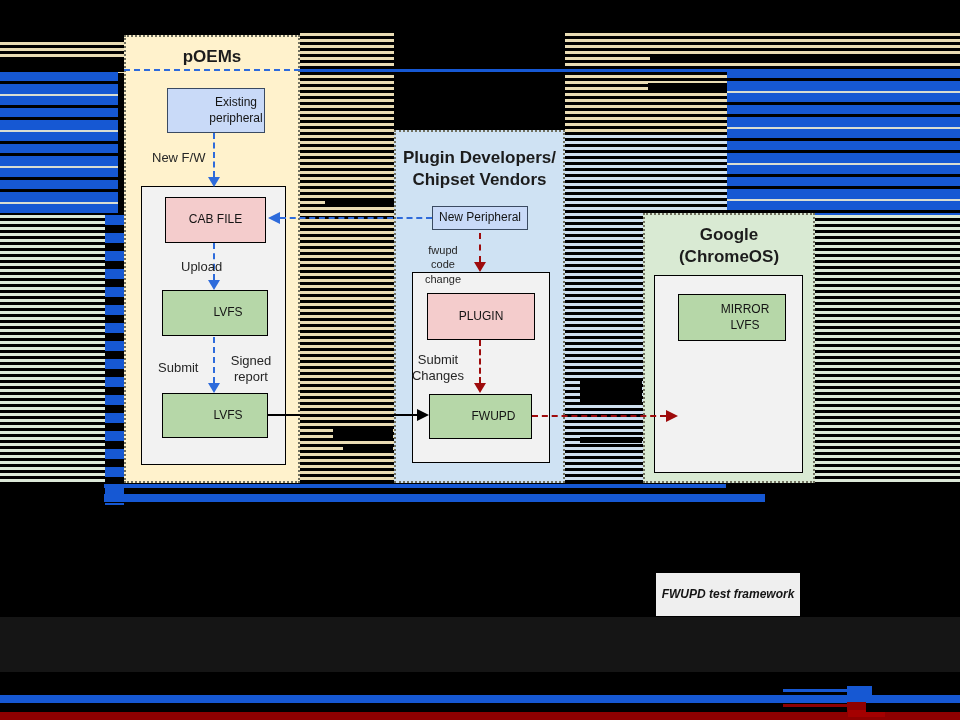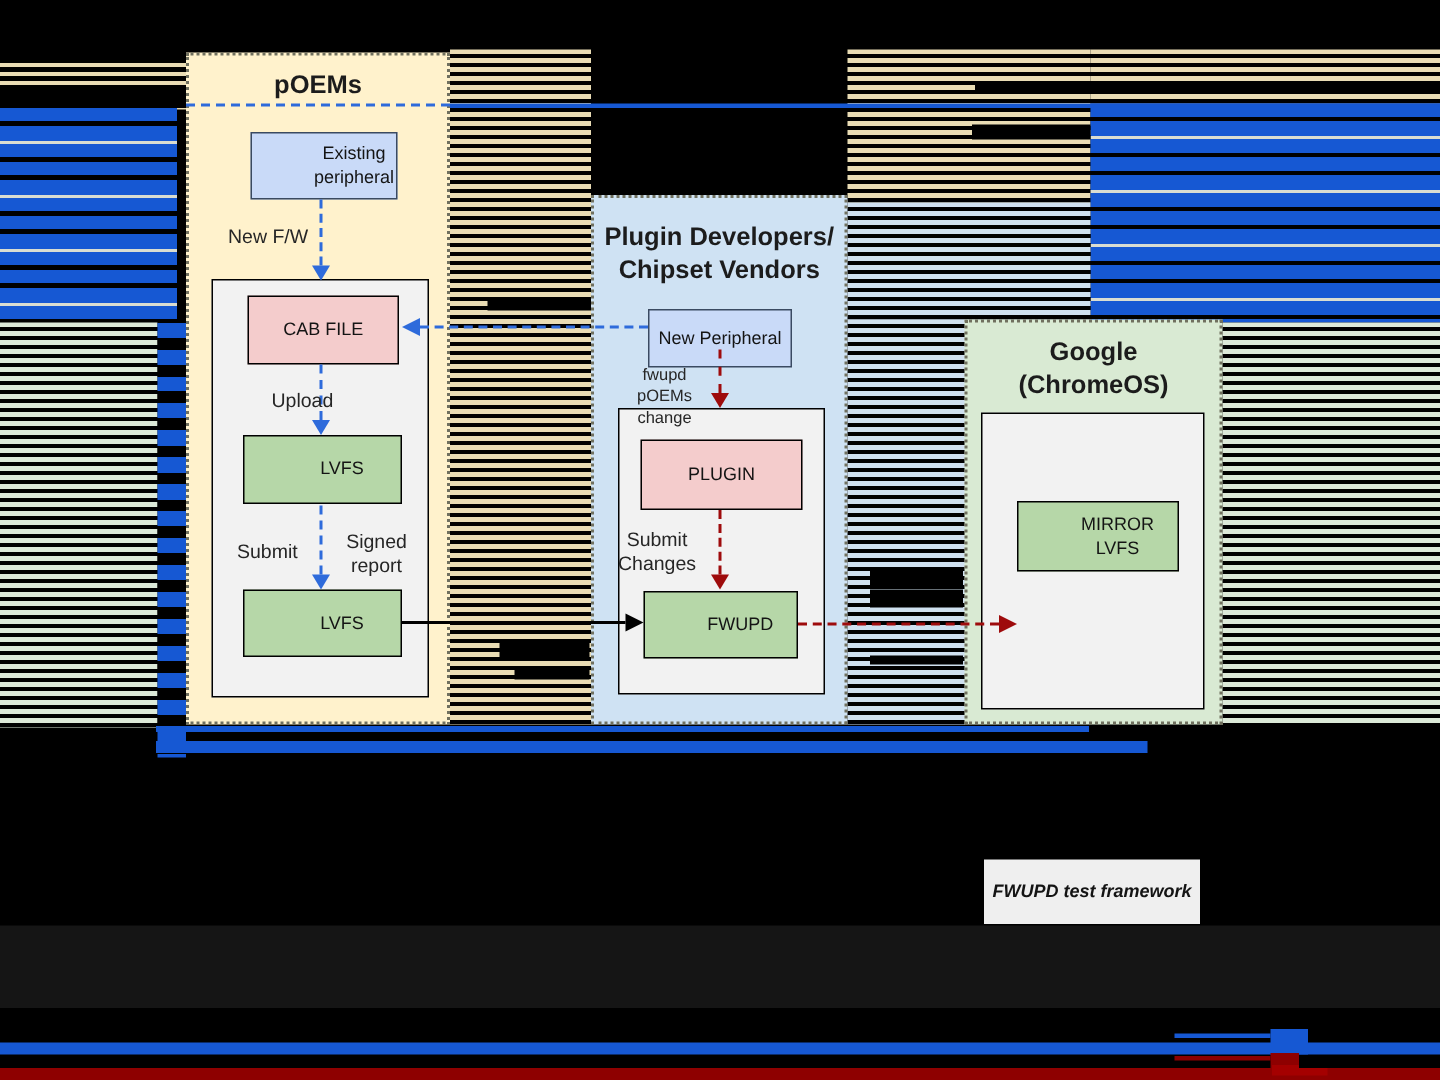--- a/index.html
+++ b/index.html
@@ -103,30 +103,30 @@
   </div>
   <div class="abs node node-pink" style="left:165px;top:197px;width:101px;height:46px;">
     <span>CAB FILE</span>
   </div>
   <div class="abs node node-green" style="left:162px;top:290px;width:106px;height:46px;">
     <span>LVFS</span>
   </div>
   <div class="abs node node-green" style="left:162px;top:393px;width:106px;height:45px;">
     <span>LVFS</span>
   </div>
-  <div class="abs node node-blue" style="left:432px;top:206px;width:96px;height:39px;justify-content:center;">
+  <div class="abs node node-blue" style="left:432px;top:206px;width:96px;height:24px;justify-content:center;">
     <span>New Peripheral</span>
   </div>
   <div class="abs node node-pink" style="left:427px;top:293px;width:108px;height:47px;">
     <span>PLUGIN</span>
   </div>
   <div class="abs node node-green" style="left:429px;top:394px;width:103px;height:45px;">
     <span>FWUPD</span>
   </div>
-  <div class="abs node node-green" style="left:678px;top:294px;width:108px;height:47px;margin-top:40px;">
+  <div class="abs node node-green" style="left:678px;top:294px;width:108px;height:47px;">
     <span>MIRROR LVFS</span>
   </div>
   <div class="abs node node-plain" style="left:656px;top:573px;width:144px;height:43px;">
     <span>FWUPD test framework</span>
   </div>
 
   <div class="abs vdash-blue" style="left:213px;top:133px;height:44px;"></div>
   <div class="abs head head-down-blue" style="left:208px;top:177px;"></div>
   <div class="abs edge-label" style="left:152px;top:150px;">
     <span>New F/W</span>
@@ -151,21 +151,21 @@
     <div>report</div>
   </div>
 
   <div class="abs hsolid-black" style="left:268px;top:414px;width:149px;"></div>
   <div class="abs head head-right-black" style="left:417px;top:409px;"></div>
 
   <div class="abs vdash-red" style="left:479px;top:233px;height:29px;"></div>
   <div class="abs head head-down-red" style="left:474px;top:262px;"></div>
   <div class="abs edge-label-sm" style="left:413px;top:243px;width:60px;text-align:center;">
     <div>fwupd</div>
-    <div>pOEMs change</div>
+    <div>code change</div>
   </div>
 
   <div class="abs vdash-red" style="left:479px;top:340px;height:43px;"></div>
   <div class="abs head head-down-red" style="left:474px;top:383px;"></div>
   <div class="abs edge-label" style="left:406px;top:352px;width:64px;text-align:center;">
     <div>Submit</div>
     <div>Changes</div>
   </div>
 
   <div class="abs hdash-red" style="left:532px;top:415px;width:134px;"></div>

